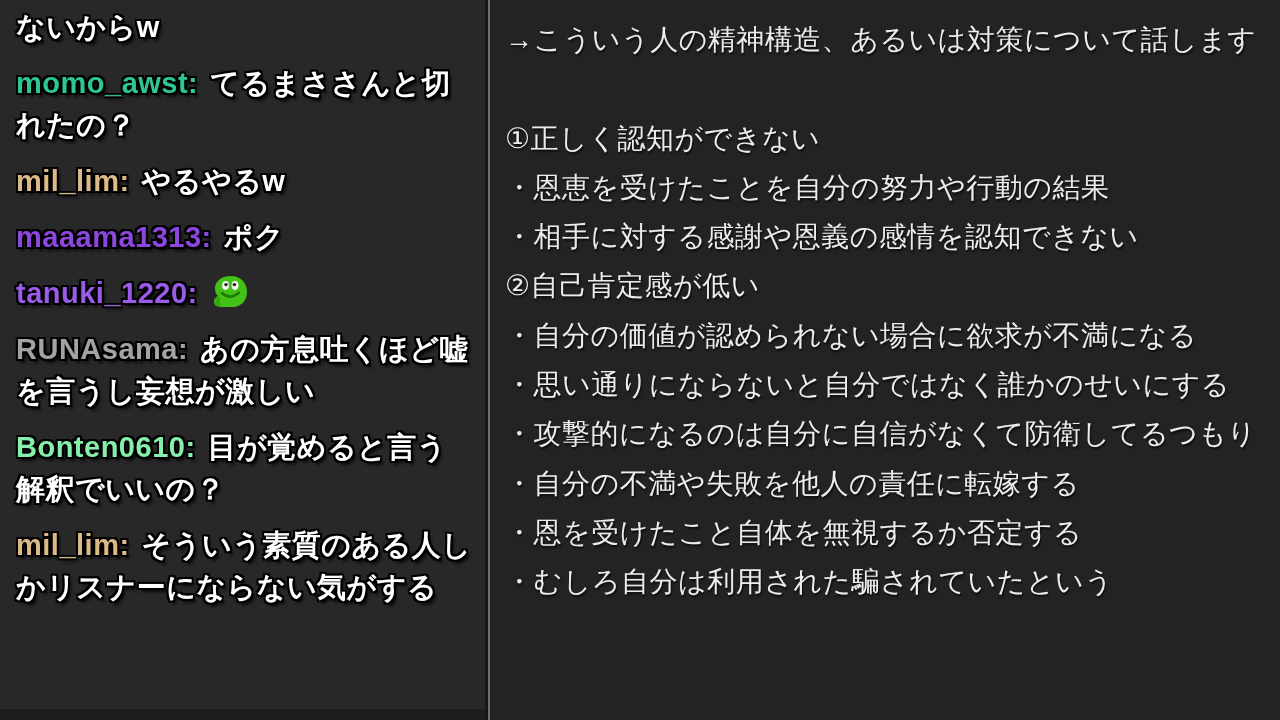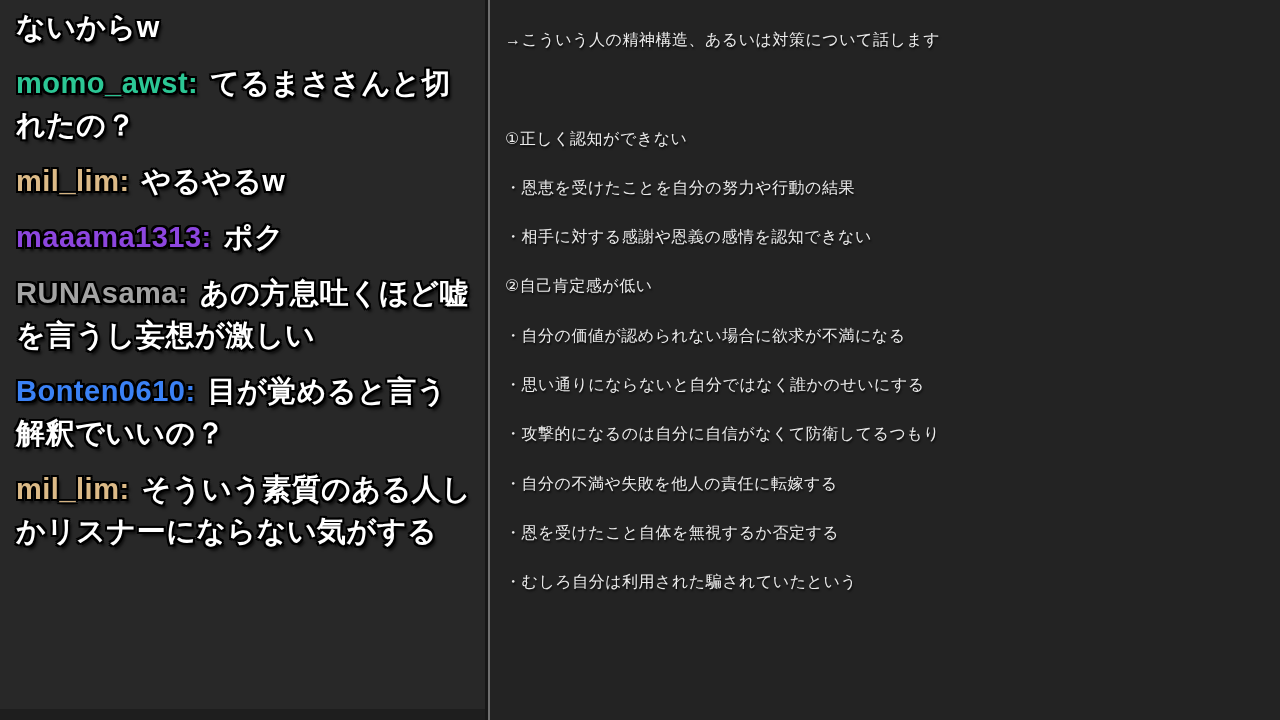--- a/index.html
+++ b/index.html
@@ -55,21 +55,21 @@
   }
 
   
   .notes-panel {
     flex: 1; height: 720px;
     background: #232323;
     padding: 15px 8px 0 15px;
     overflow: hidden;
   }
   .nline {
-    font-size: 16px;
+    font-size: 28px;
     font-weight: 400;
     color: #ececec;
     line-height: 49.3px;
     height: 49.3px;
     white-space: nowrap;
     letter-spacing: 0.5px;
     text-shadow: 1px 2px 2px rgba(0,0,0,0.7);
   }
 </style>
 </head>
@@ -88,27 +88,38 @@
   </div>
 
   <div class="msg">
     <span class="uname" style="color: rgb(220, 186, 135);">mil_lim:</span><span class="mtext">やるやるw</span>
   </div>
 
   <div class="msg">
     <span class="uname" style="color: rgb(141, 70, 223);">maaama1313:</span><span class="mtext">ポク</span>
   </div>
 
+  <div class="msg">
+    <span class="uname" style="color: rgb(154, 92, 232);">tanuki_1220:</span><span class="emote"><svg width="40" height="40" viewBox="0 0 40 40" aria-hidden="true">
+        <path d="M21 4 C31 4 37 11 37 20 C37 28 32 34 24 35 L11 35 C6.5 35 4 32.5 4 29.5 C4 27 5.5 25 8 24 C5.8 21.8 4.5 18.5 5 15 C6 8.5 12 4 21 4 Z" fill="#42c216"></path>
+        <path d="M11 35 C6.5 35 4 32.5 4 29.5 C4 27 5.5 25 8 24 L10.5 26 C9.5 29 9.8 32 11 35 Z" fill="#35a80f"></path>
+        <ellipse cx="15.5" cy="13.5" rx="3.4" ry="4.4" fill="#f2f2f2"></ellipse>
+        <ellipse cx="25" cy="13.5" rx="3.4" ry="4.4" fill="#f2f2f2"></ellipse>
+        <circle cx="16" cy="12.6" r="1.7" fill="#1a1a1a"></circle>
+        <circle cx="24.4" cy="12.6" r="1.7" fill="#1a1a1a"></circle>
+        <path d="M12 21 Q20 28.5 29 20.5" stroke="#1e7a06" stroke-width="2.4" fill="none" stroke-linecap="round"></path>
+      </svg></span><span class="mtext"></span>
+  </div>
 
   <div class="msg">
     <span class="uname" style="color: #a3a3a3;">RUNAsama:</span><span class="mtext">あの方息吐くほど嘘を言うし妄想が激しい</span>
   </div>
 
   <div class="msg">
-    <span class="uname" style="color: #3b82f6;">Bonten0610:</span><span class="mtext">目が覚めると言う解釈でいいの？</span>
+    <span class="uname" style="color: #86efac;">Bonten0610:</span><span class="mtext">目が覚めると言う解釈でいいの？</span>
   </div>
 
 
   <div class="msg">
     <span class="uname" style="color: rgb(220, 186, 135);">mil_lim:</span><span class="mtext">そういう素質のある人しかリスナーにならない気がする</span>
   </div>
 </div>
     <div class="chat-bottom-edge"></div>
   </div>
 

